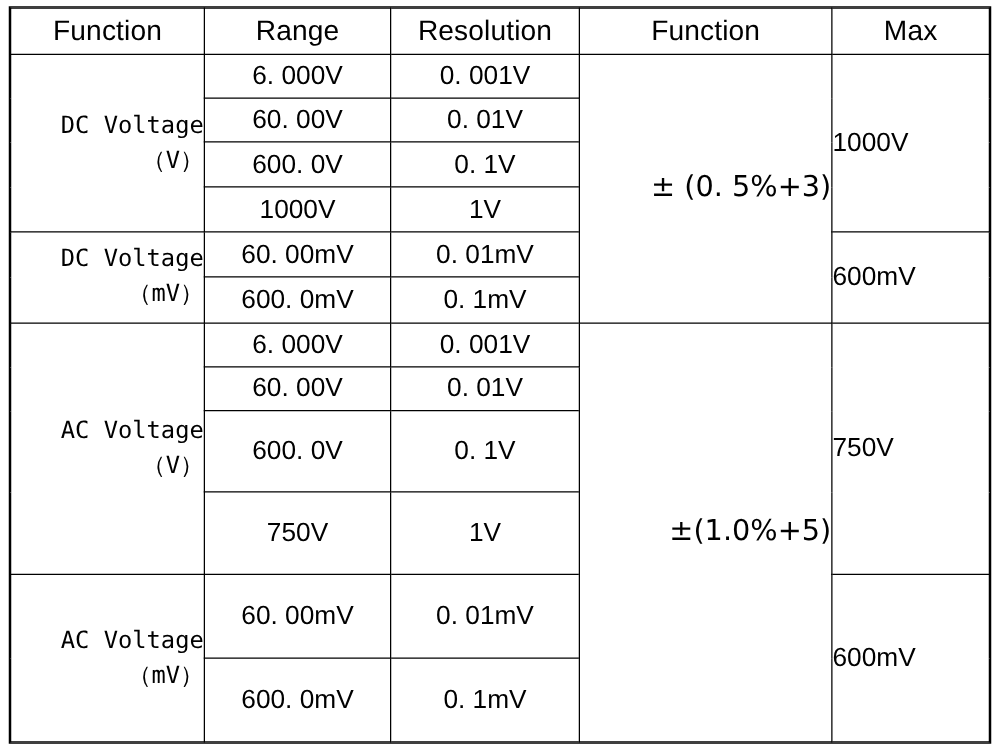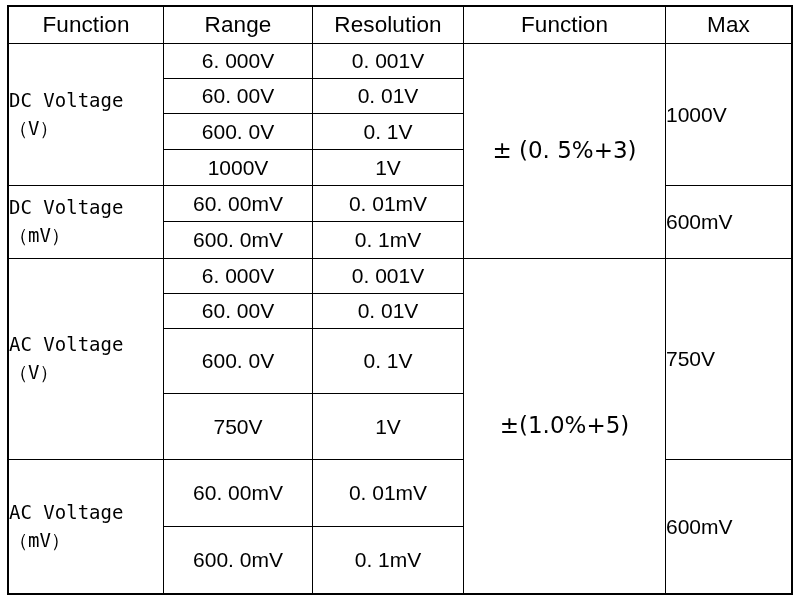--- a/index.html
+++ b/index.html
@@ -52,39 +52,39 @@
     font-weight: normal;
     font-size: 22.5px;
     font-family: "Liberation Sans", sans-serif;
     letter-spacing: 0.1px;
     height: 36px;
     line-height: 1.05;
   }
 
   
   td.fn-cell {
-    text-align: left;
+    text-align: right;
     font-family: "DejaVu Sans Mono", monospace;
     font-size: 19px;
     line-height: 1.45;
     letter-spacing: 0px;
     white-space: pre-line;
   }
 
   
   td.data-cell {
     text-align: center;
     font-size: 21px;
     padding-left: 9px;
     line-height: 1.1;
   }
 
   
   td.acc-cell {
-    text-align: center;
+    text-align: right;
     font-size: 23px;
     padding-left: 12px;
     line-height: 1.1;
   }
 
   
   td.max-cell {
     text-align: left;
     font-size: 21px;
     padding-left: 12px;

